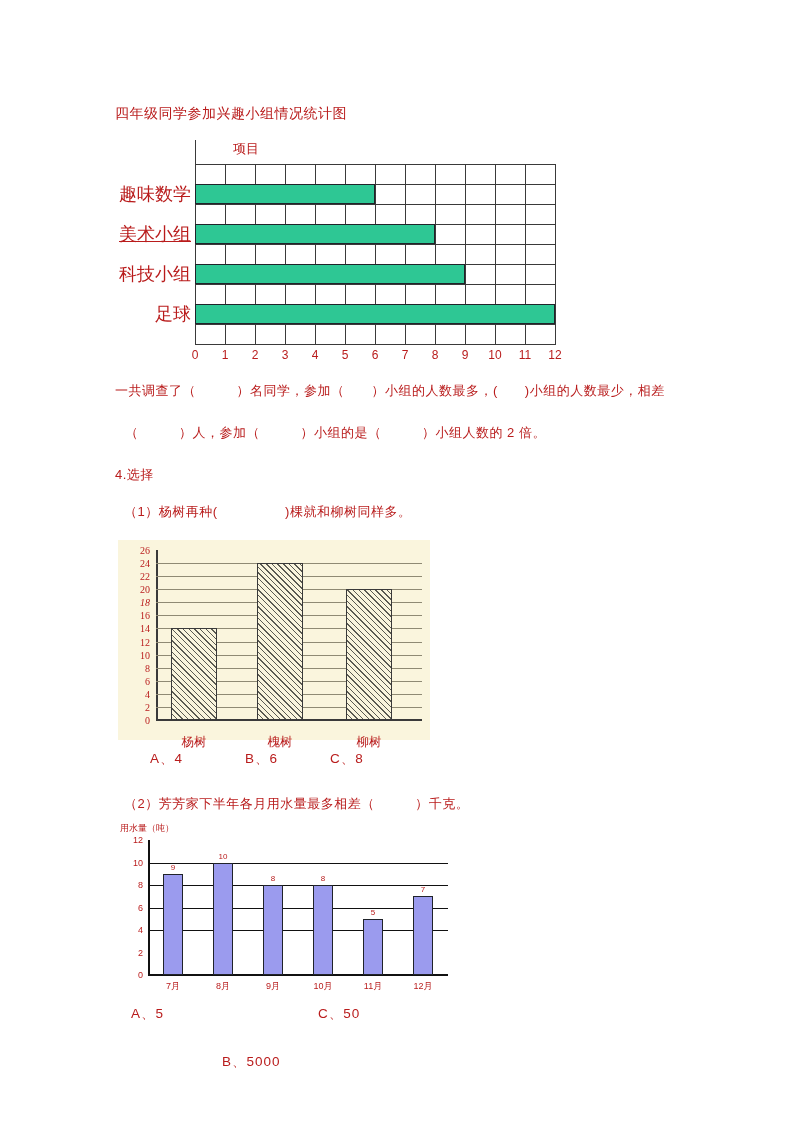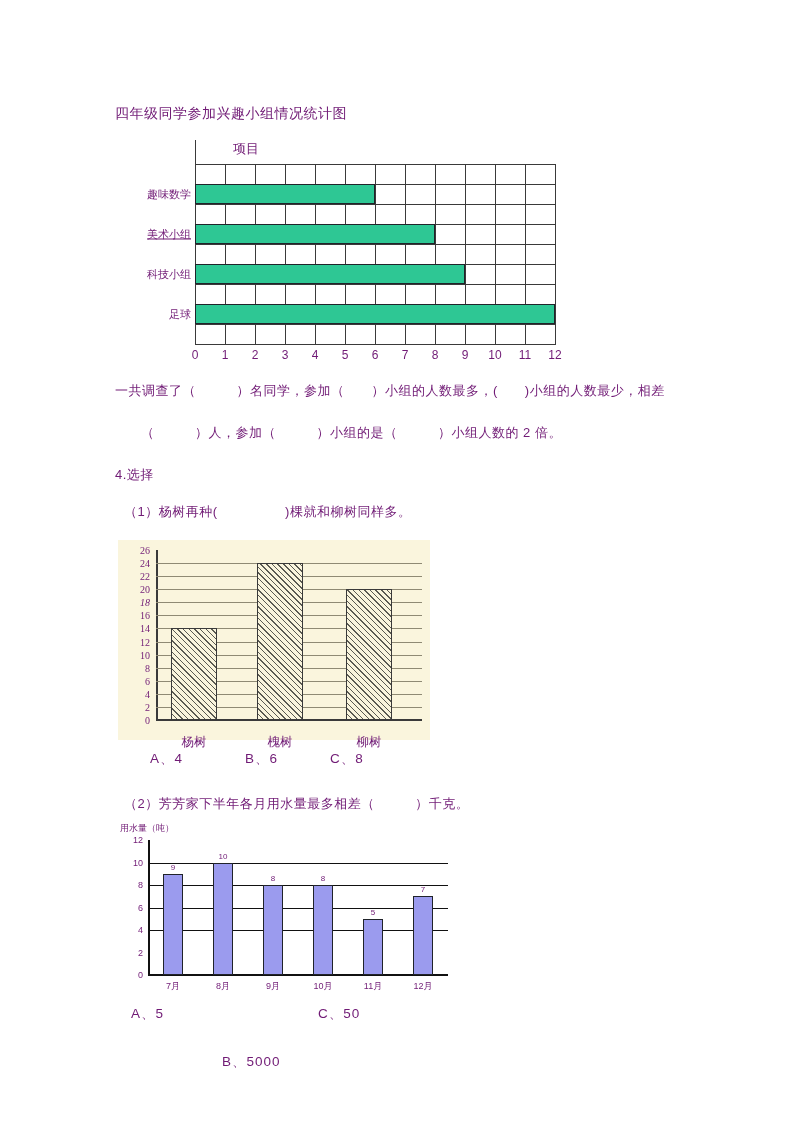--- a/index.html
+++ b/index.html
@@ -2,40 +2,40 @@
 <html><head>
 <meta charset="utf-8">
 <style>
   html,body{margin:0;padding:0;background:#e8e8e8;}
   .page{
     position:relative;
     width:793px;height:1122px;
     background:#ffffff;
     margin:0 auto;
     font-family:"Liberation Sans","DejaVu Sans",sans-serif;
-    color:#701a75;
+    color:#b91c1c;
     overflow:hidden;
   }
   .txt{position:absolute;font-size:13px;letter-spacing:.5px;white-space:nowrap;}
 
   
   #chart1{position:absolute;left:137px;top:138px;width:450px;height:232px;}
   #c1-axis{position:absolute;left:58px;top:2px;width:1px;height:204px;background:#3a3a3a;}
   #c1-title{position:absolute;left:96px;top:2px;font-size:13px;}
   #c1-grid{
     position:absolute;left:58px;top:26px;width:360px;height:180px;
     background-image:
       linear-gradient(to right,#3a3a3a 1px,transparent 1px),
       linear-gradient(to bottom,#3a3a3a 1px,transparent 1px);
     background-size:30px 20px;
     border-right:1px solid #3a3a3a;
     border-bottom:1px solid #3a3a3a;
   }
   .c1-bar{position:absolute;left:0;height:20px;background:#2ec794;border:1px solid #20232a;box-sizing:border-box;}
-  .c1-cat{position:absolute;right:396px;font-size:11px;white-space:nowrap;transform:translateY(-50%);}
+  .c1-cat{position:absolute;right:396px;font-size:18px;white-space:nowrap;transform:translateY(-50%);}
   .c1-tick{position:absolute;top:210px;font-size:12px;transform:translateX(-50%);}
 
   
   #chart2{position:absolute;left:118px;top:540px;width:312px;height:200px;background:#faf5dd;}
   #c2-plot{position:absolute;left:38px;top:10px;width:266px;height:170px;}
   #c2-yaxis{position:absolute;left:0;top:0;width:2px;height:171px;background:#3a3a3a;}
   #c2-xaxis{position:absolute;left:0;top:169px;width:266px;height:2px;background:#3a3a3a;}
   .c2-grid{position:absolute;left:0;width:266px;height:1px;background:#8f8a74;}
   .c2-ylab{position:absolute;width:30px;text-align:right;font-size:10px;transform:translateY(-50%);font-family:"Liberation Serif","DejaVu Serif",serif;}
   .c2-bar{
@@ -90,21 +90,21 @@
       <div class="c1-tick" style="left: 238px;">6</div>
       <div class="c1-tick" style="left: 268px;">7</div>
       <div class="c1-tick" style="left: 298px;">8</div>
       <div class="c1-tick" style="left: 328px;">9</div>
       <div class="c1-tick" style="left: 358px;">10</div>
       <div class="c1-tick" style="left: 388px;">11</div>
       <div class="c1-tick" style="left: 418px;">12</div>
     </div>
 
   <div class="txt" style="left:115px;top:382px;">一共调查了（　　　）名同学，参加（　　）小组的人数最多，(　　)小组的人数最少，相差</div>
-  <div class="txt" style="left:125px;top:424px;margin-left:16px;">（　　　）人，参加（　　　）小组的是（　　　）小组人数的 2 倍。</div>
+  <div class="txt" style="left:125px;top:424px;">（　　　）人，参加（　　　）小组的是（　　　）小组人数的 2 倍。</div>
 
   <div class="txt" style="left:115px;top:466px;">4.选择</div>
 
   <div class="txt" style="left:124px;top:503px;">（1）杨树再种(　　　　　)棵就和柳树同样多。</div>
 
   <div id="chart2">
     <div id="c2-plot">
       <div id="c2-yaxis"></div>
       <div id="c2-xaxis"></div>
     <div class="c2-grid" style="top: 156.923px;"></div>

